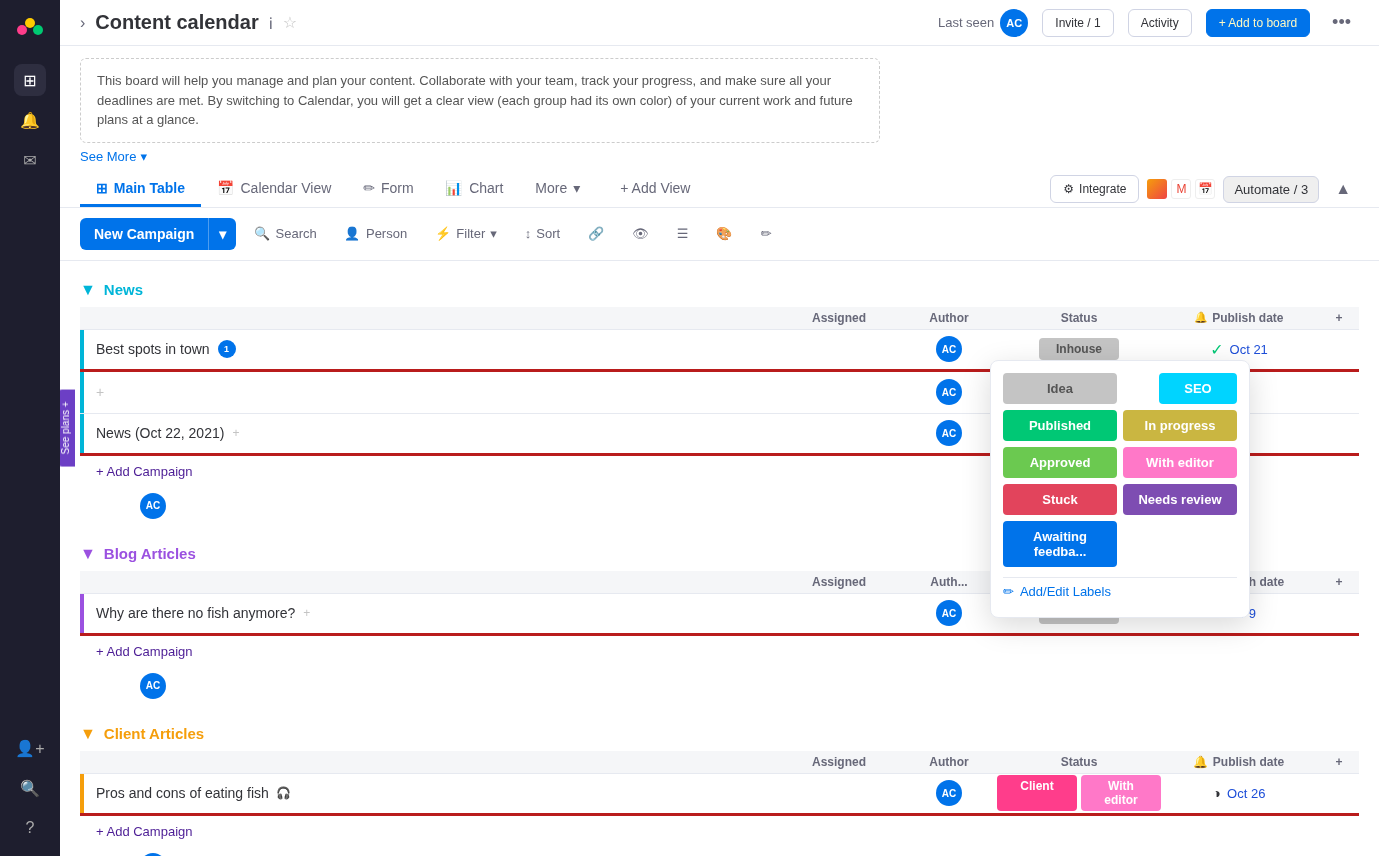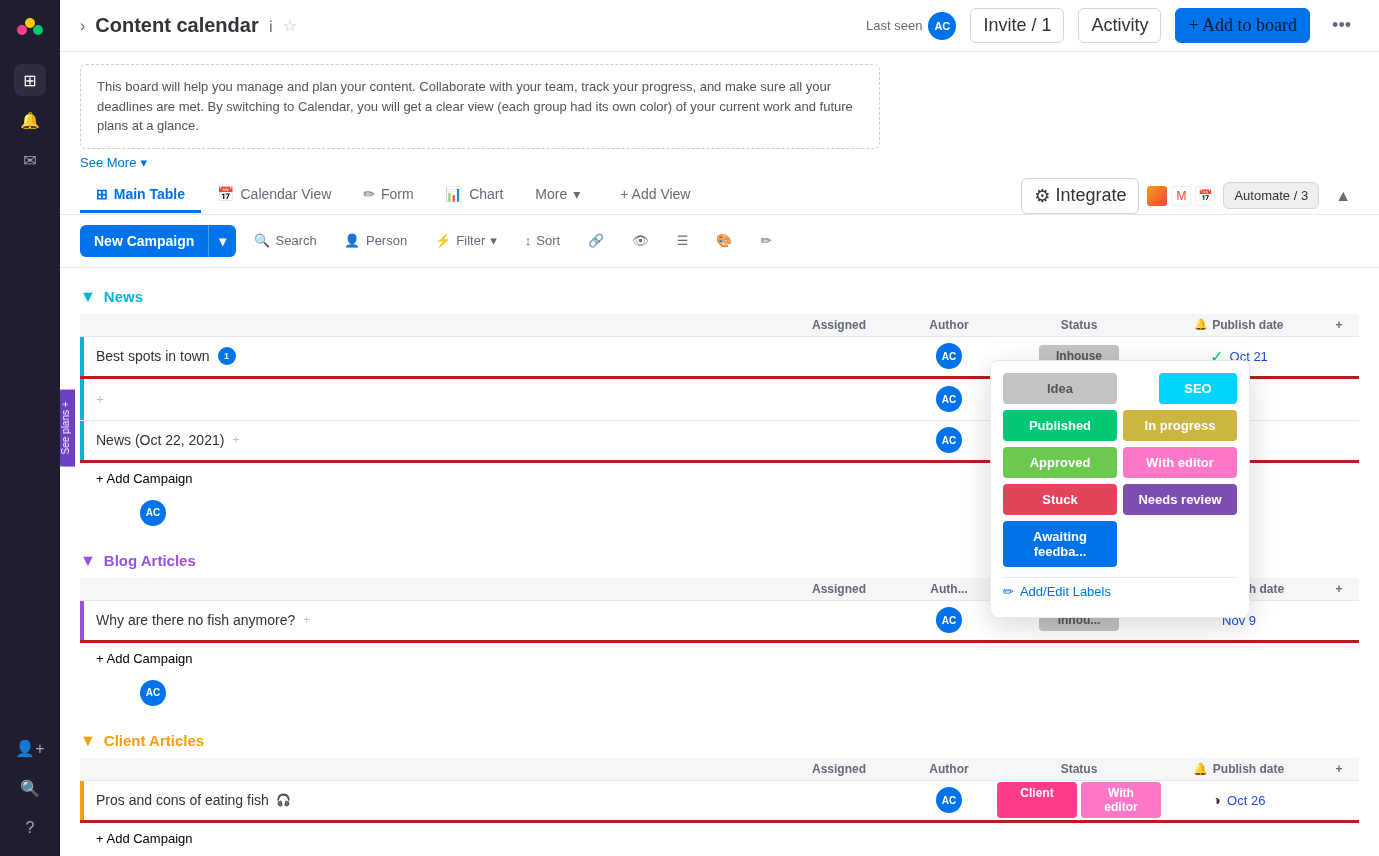--- a/index.html
+++ b/index.html
@@ -20,22 +20,22 @@
     
     .main-content {
       margin-left: 60px; height: 100%; display: flex; flex-direction: column; background: #fff;
     }
 
     
     .header {
       display: flex; align-items: center; padding: 8px 20px; border-bottom: 1px solid #e6e9f0; gap: 12px; background: #fff;
     }
     .header-title { font-size: 20px; font-weight: 700; color: #323338; }
-    .header-btn { display: flex; align-items: center; gap: 6px; padding: 6px 12px; border: 1px solid #d0d4e4; border-radius: 6px; background: #fff; cursor: pointer; font-size: 18px; color: #323338; }
-    .header-btn.primary { background: #0073ea; color: #0f172a; border-color: #0073ea; font-family: Liberation Serif, serif; }
+    .header-btn { display: flex; align-items: center; gap: 6px; padding: 6px 12px; border: 1px solid #d0d4e4; border-radius: 6px; background: #fff; cursor: pointer; font-size: 12px; color: #323338; }
+    .header-btn.primary { background: #0073ea; color: #fef9c3; border-color: #0073ea; }
     .avatar { width: 28px; height: 28px; border-radius: 50%; background: #0073ea; color: #fff; display: flex; align-items: center; justify-content: center; font-size: 11px; font-weight: 700; }
 
     
     .desc-box {
       margin: 12px 20px 0; border: 1px dashed #ccc; border-radius: 6px; padding: 12px 16px; font-size: 13px; color: #555; line-height: 1.5; max-width: 800px;
     }
     .see-more { color: #0073ea; font-size: 13px; cursor: pointer; margin: 6px 20px 0; display: inline-flex; align-items: center; gap: 4px; }
 
     
     .view-tabs { display: flex; align-items: center; padding: 8px 20px 0; border-bottom: 1px solid #e6e9f0; gap: 0; background: #fff; }
@@ -75,21 +75,21 @@
     .row-status { width: 160px; display: flex; justify-content: center; }
     .row-publish { width: 160px; display: flex; justify-content: center; align-items: center; gap: 6px; }
 
     .status-badge { padding: 4px 12px; border-radius: 4px; font-size: 12px; font-weight: 600; color: #fff; min-width: 80px; text-align: center; }
     .status-inhouse { background: #c4c4c4; color: #555; }
     .status-published { background: #00c875; }
     .status-with-editor { background: #ff78c8; }
     .status-client { background: #ff3d8b; }
 
     .publish-date { font-size: 13px; color: #1d4ed8; }
-    .add-row { display: flex; align-items: center; padding: 8px 16px; font-size: 13px; color: #000000; cursor: pointer; gap: 6px; }
+    .add-row { display: flex; align-items: center; padding: 8px 16px; font-size: 13px; color: #4c1d95; cursor: pointer; gap: 6px; }
 
     
     .status-dropdown {
       position: absolute; background: #fff; border: 1px solid #e6e9f0; border-radius: 8px; box-shadow: 0 8px 30px rgba(0,0,0,0.15); padding: 12px; z-index: 200; width: 260px;
       top: 360px; left: 990px;
     }
     .status-grid { display: grid; grid-template-columns: 1fr 1fr; gap: 6px; margin-bottom: 10px; }
     .status-option { padding: 8px 12px; border-radius: 4px; font-size: 13px; font-weight: 600; color: #fff; text-align: center; cursor: pointer; }
     .opt-idea { background: #c4c4c4; color: #555; }
     .opt-seo { background: #00d4ff; margin-left: 36px; }

